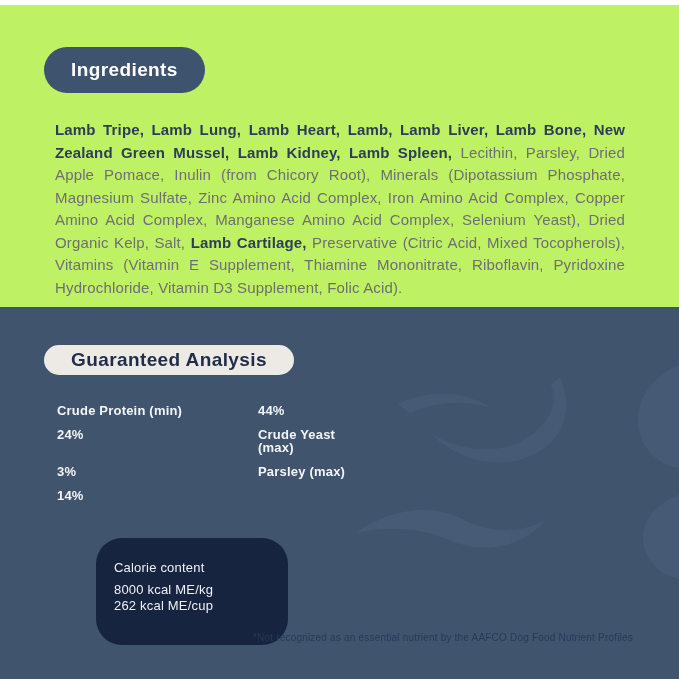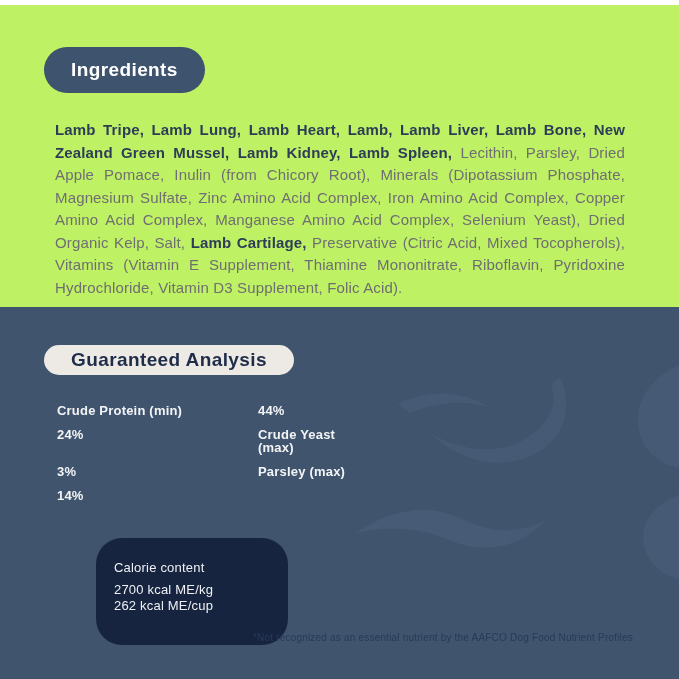--- a/index.html
+++ b/index.html
@@ -97,20 +97,20 @@
         <div class="ga-cell">Crude Yeast (max)</div>
         <div class="ga-cell">3%</div>
         <div class="ga-cell">Parsley (max)</div>
         <div class="ga-cell">14%</div>
       </div>
     </div>
 
     <div class="calorie-box">
       <div>Calorie content</div>
       <div class="cal-spacer"></div>
-      <div>2700 kcal ME/kg</div>
+      <div>8000 kcal ME/kg</div>
       <div>262 kcal ME/cup</div>
     </div>
 
     <div class="footnote">*Not recognized as an essential nutrient by the AAFCO Dog Food Nutrient Profiles</div>
   </div>
 
 </div>
 
 </body></html>

